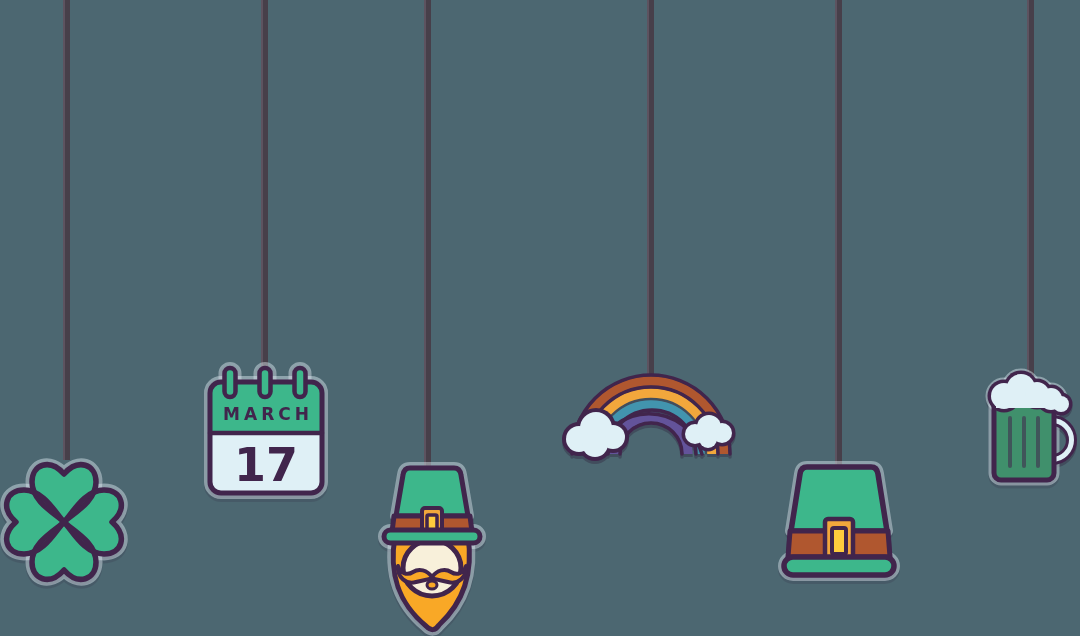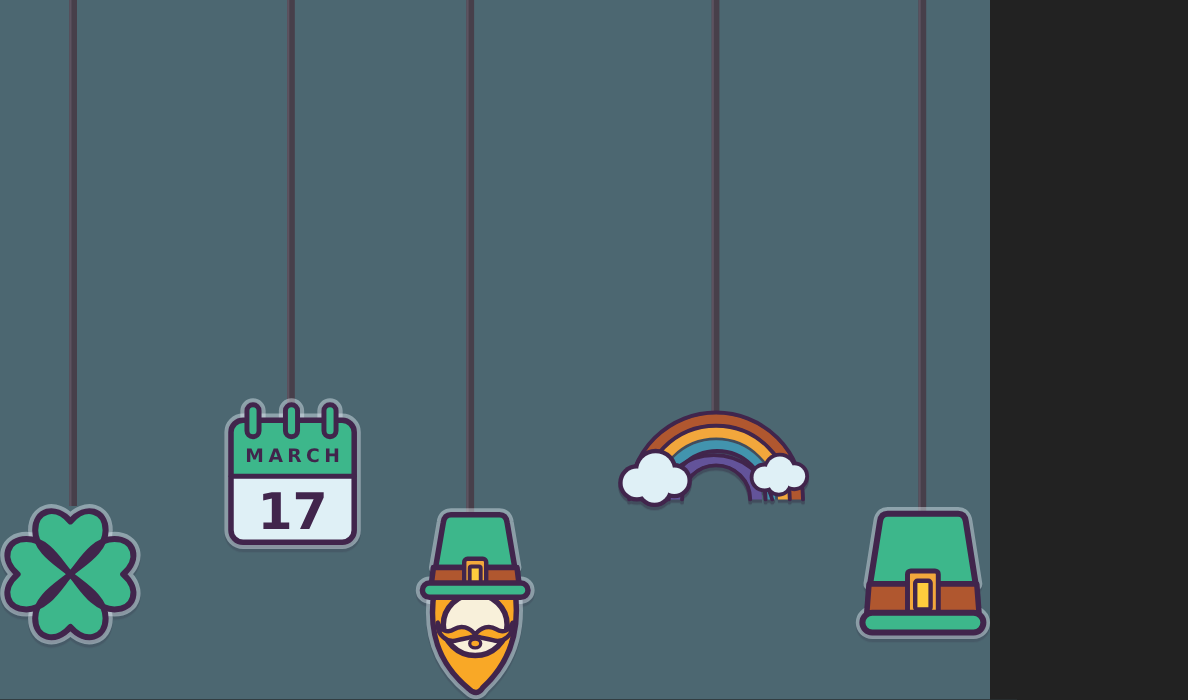--- a/index.html
+++ b/index.html
@@ -1,16 +1,16 @@
 <!DOCTYPE html>
 <html style="--bg: #4c6771; --string: #473f4a; --string-hl: #5d5360; --outline: #41254c; --halo: rgba(223,238,243,0.45); --green: #3db78b; --dgreen: #40906c; --pale: #dff0f6; --cream: #f8f0da; --orange: #f9a826; --gold: #f2a73c; --yellow: #ffcc3d; --rust: #b0572f; --teal: #4294ae; --violet: #63539a;"><head>
 <meta charset="utf-8">
 <style>
   html,body{margin:0;padding:0;background:#222;}
-  .scene{position:relative;width:900px;height:636px;overflow:hidden;background:var(--bg);
+  .scene{position:relative;width:1080px;height:636px;overflow:hidden;background:var(--bg);
          font-family:"DejaVu Sans","Liberation Sans",sans-serif;}
   .string{position:absolute;top:0;width:7px;background:var(--string);
           border-left:2px solid var(--string-hl);box-sizing:border-box;z-index:1;}
   svg.orn{position:absolute;z-index:2;overflow:visible;
           filter:drop-shadow(0 3px 0 rgba(40,18,48,0.30));}
   
   .f-green{fill:var(--green)} .f-dgreen{fill:var(--dgreen)} .f-pale{fill:var(--pale)}
   .f-cream{fill:var(--cream)} .f-orange{fill:var(--orange)} .f-gold{fill:var(--gold)}
   .f-yellow{fill:var(--yellow)} .f-rust{fill:var(--rust)} .f-out{fill:var(--outline)}
   .f-none{fill:none}

